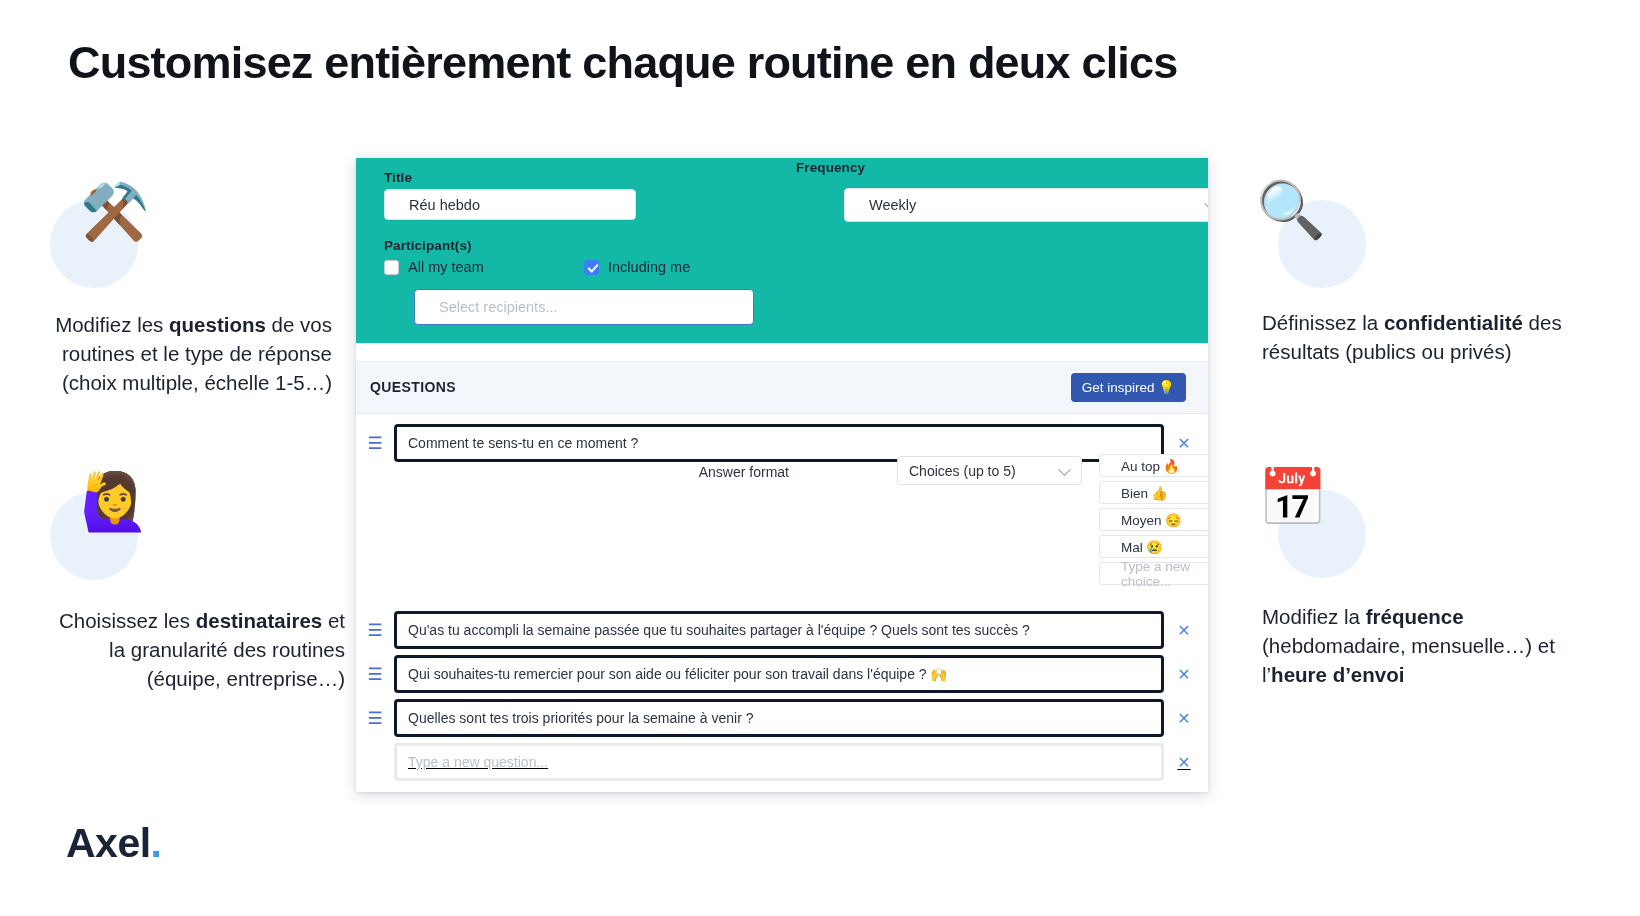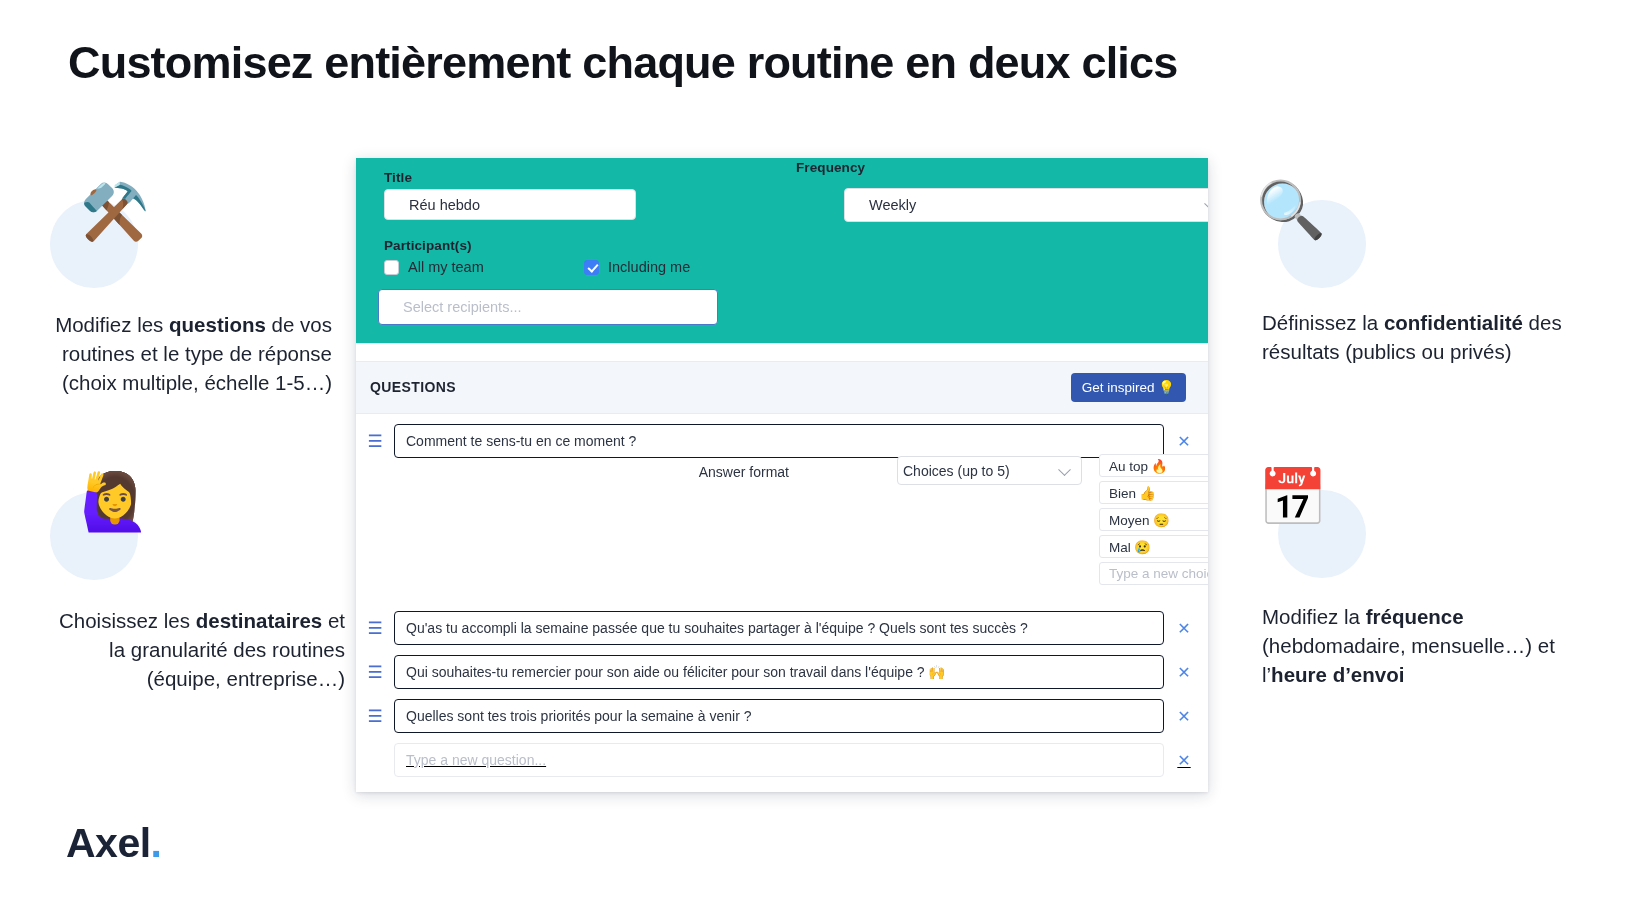--- a/index.html
+++ b/index.html
@@ -109,21 +109,21 @@
     background: #fff;
     border: 1px solid #dcdfe5;
     border-radius: 4px;
     font-size: 14.5px;
     color: #2a3040;
     display: flex;
     align-items: center;
     padding: 0 24px;
   }
   .txtbox.ph { color: #b9bec9; }
-  .txtbox.focus { border: 1.5px solid #4a79c9; }
+  .txtbox.focus { border: 1.5px solid #4a79c9; margin-left: 36px; }
 
   #title-label { left: 28px; top: 12px; }
   #title-input { left: 28px; top: 31px; width: 252px; height: 31px; }
   #freq-label  { left: 440px; top: 2px; }
   #freq-select { left: 440px; top: 30px; width: 384px; height: 34px; margin-left: 48px; }
   .chev {
     position: absolute; right: 12px; top: 50%;
     width: 9px; height: 9px;
     border-right: 1.6px solid #9aa1ad;
     border-bottom: 1.6px solid #9aa1ad;
@@ -192,21 +192,21 @@
     width: 38px; flex: none;
     text-align: center;
     color: #4a6fd0;
     font-size: 17px;
     line-height: 1;
     cursor: grab;
     user-select: none;
   }
   .q-input {
     height: 31px;
-    border: 1px solid #0f172a;
+    border: 3px solid #0f172a;
     border-radius: 4px;
     background: #fff;
     font-size: 14px;
     color: #2c3342;
     display: flex; align-items: center;
     padding: 16px 11px;
     width: 770px;
     flex: none;
   }
   .q-input.ph { color: #b9bec9; border-color:#e8eaef; }
@@ -227,31 +227,31 @@
     font-size: 14px; color: #2c3342;
     transform: translateX(-100%);
   }
   .af-select {
     position: absolute; left: 541px; top: 4px;
     width: 185px; height: 29px;
     border: 1px solid #dcdfe5; border-radius: 4px;
     background: #fff;
     font-size: 14px; color: #2c3342;
     display: flex; align-items: center;
-    padding: 0 5px;
+    padding: 0 11px;
   }
   .choice-col { position: absolute; left: 743px; top: 0px; }
   .choice-row { display: flex; align-items: center; height: 27px; margin-bottom: 0px; }
   .choice-input {
     width: 167px; height: 23px;
     border: 1px solid #e3e6ec; border-radius: 3px;
     background: #fff;
     font-size: 13.5px; color: #2c3342;
     display: flex; align-items: center;
-    padding: 0 9px;
+    padding: 0 21px;
   }
   .choice-input.ph { color: #b9bec9; }
 </style>
 </head>
 <body>
 
 <div id="stage">
 
   <div class="headline">Customisez entièrement chaque routine en deux clics</div>
 

